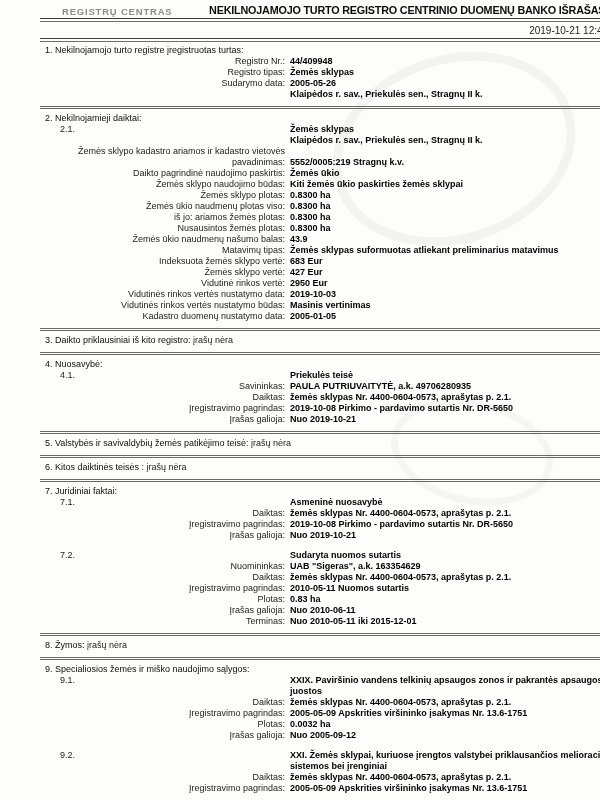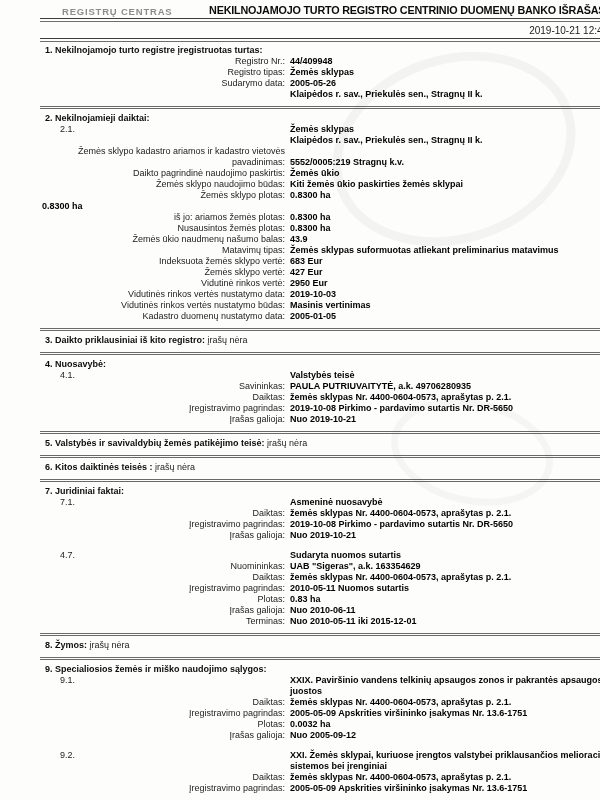--- a/index.html
+++ b/index.html
@@ -34,21 +34,21 @@
     padding-left: 10px;
   }
 
   .rule { height: 2px; border-top: 1px solid #3d3d3d; border-bottom: 1px solid #6e6e6e; }
   .date-row { text-align: right; padding: 3px 18px 2px 0; font-size: 10px; color: #1c1c1c; }
 
   .doc-section { border-top: 3px double #6a6a6a; padding: 4px 0 6px 0; }
   .doc-section:first-child { border-top: none; padding-top: 3px; }
 
   .sec-heading { font-size: 9px; line-height: 11px; padding-left: 5px; }
-  .sec-title { font-weight: bold; color: #0d0d0d; margin-top: 41px; }
+  .sec-title { font-weight: normal; color: #0d0d0d; margin-top: 41px; }
   .sec-inline { font-weight: normal; color: #222; }
 
   .entry { position: relative; }
   .entry + .entry { margin-top: 9px; }
   .entry-num { position: absolute; left: 20px; top: 0; font-size: 9px; line-height: 11px; color: #1c1c1c; }
 
   .row { display: flex; align-items: flex-start; font-size: 9px; line-height: 11px; }
   .lab { flex: none; width: 245px; text-align: right; padding-right: 3px; color: #1c1c1c; }
   .val { font-weight: bold; color: #000; padding-left: 2px; max-width: 334px; }
 </style>
@@ -118,20 +118,21 @@
           </div>
           <div class="row">
             <span class="lab">Žemės sklypo naudojimo būdas:</span>
             <span class="val">Kiti žemės ūkio paskirties žemės sklypai</span>
           </div>
           <div class="row">
             <span class="lab">Žemės sklypo plotas:</span>
             <span class="val">0.8300 ha</span>
           </div>
           <div class="row">
+            <span class="lab">Žemės ūkio naudmenų plotas viso:</span>
             <span class="val">0.8300 ha</span>
           </div>
           <div class="row">
             <span class="lab">iš jo: ariamos žemės plotas:</span>
             <span class="val">0.8300 ha</span>
           </div>
           <div class="row">
             <span class="lab">Nusausintos žemės plotas:</span>
             <span class="val">0.8300 ha</span>
           </div>
@@ -171,21 +172,21 @@
       </section>
       <section class="doc-section">
         <div class="sec-heading"><span class="sec-title">3. Daikto priklausiniai iš kito registro:</span><span class="sec-inline"> įrašų nėra</span></div>
       </section>
       <section class="doc-section">
         <div class="sec-heading"><span class="sec-title">4. Nuosavybė:</span></div>
         <div class="entry">
           <span class="entry-num">4.1.</span>
           <div class="row">
             <span class="lab"></span>
-            <span class="val">Valstybės teisė</span>
+            <span class="val">Priekulės teisė</span>
           </div>
           <div class="row">
             <span class="lab">Savininkas:</span>
             <span class="val">PAULA PUTRIUVAITYTĖ, a.k. 49706280935</span>
           </div>
           <div class="row">
             <span class="lab">Daiktas:</span>
             <span class="val">žemės sklypas Nr. 4400-0604-0573, aprašytas p. 2.1.</span>
           </div>
           <div class="row">
@@ -219,21 +220,21 @@
           <div class="row">
             <span class="lab">Įregistravimo pagrindas:</span>
             <span class="val">2019-10-08 Pirkimo - pardavimo sutartis Nr. DR-5650</span>
           </div>
           <div class="row">
             <span class="lab">Įrašas galioja:</span>
             <span class="val">Nuo 2019-10-21</span>
           </div>
         </div>
         <div class="entry">
-          <span class="entry-num">4.7.</span>
+          <span class="entry-num">7.2.</span>
           <div class="row">
             <span class="lab"></span>
             <span class="val">Sudaryta nuomos sutartis</span>
           </div>
           <div class="row">
             <span class="lab">Nuomininkas:</span>
             <span class="val">UAB "Sigeras", a.k. 163354629</span>
           </div>
           <div class="row">
             <span class="lab">Daiktas:</span>

